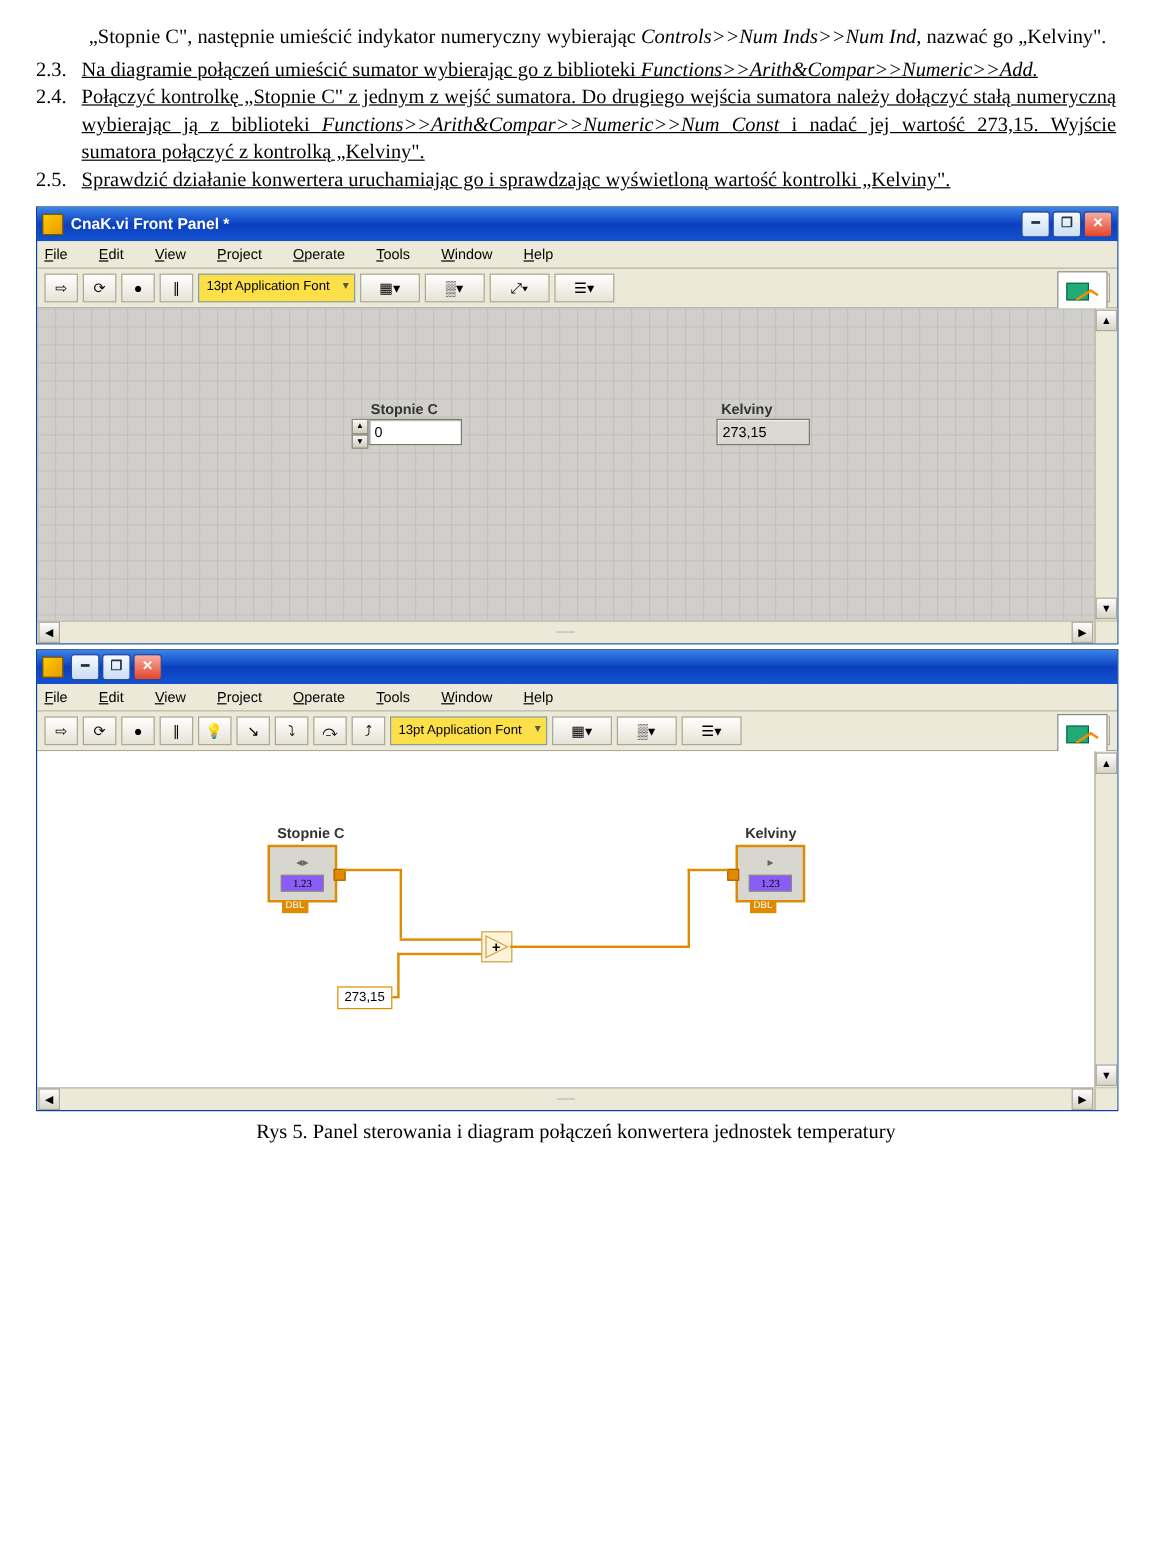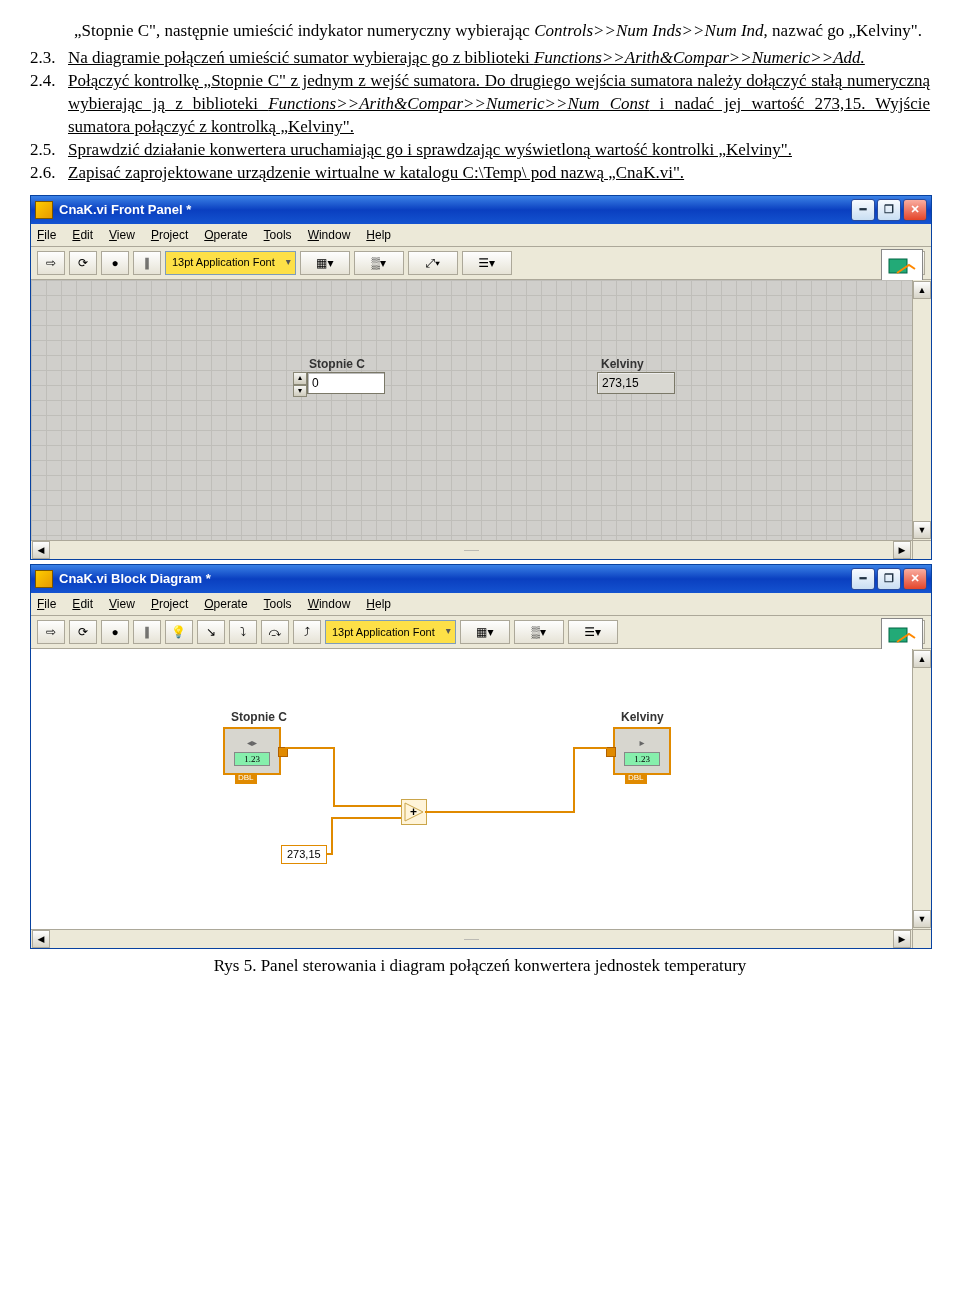--- a/index.html
+++ b/index.html
@@ -55,21 +55,21 @@
   }
   .winbtn.close { background: linear-gradient(to bottom,#f9ada0,#e4452a); color: #fff; }
 
   .lv-menubar {
     background: #ece9d8;
     border-bottom: 1px solid #aca899;
     font-family: Tahoma, sans-serif;
     font-size: 12px;
     padding: 3px 6px;
     display: flex;
-    gap: 16px;
+    gap: 26px;
   }
   .lv-menubar span u { text-decoration: underline; }
 
   .lv-toolbar {
     background: #ece9d8;
     border-bottom: 1px solid #aca899;
     padding: 4px 6px;
     display: flex;
     align-items: center;
     gap: 4px;
@@ -174,21 +174,21 @@
     position: absolute;
     border: 2px solid #e08a00;
     background: #d7d6cf;
     width: 54px; height: 44px;
     display: flex; flex-direction: column; align-items:center; justify-content:center;
   }
   .node .spinner-small {
     font-size: 10px; color:#666;
   }
   .node .val123 {
-    background:#86efac; border:1px solid #888; width:34px; height:12px;
+    background:#8b5cf6; border:1px solid #888; width:34px; height:12px;
     font-size:9px; display:flex;align-items:center;justify-content:center;
     margin-top:2px;
   }
   .dbl-tag {
     position:absolute; bottom:-11px; left:10px;
     background:#e08a00; color:#fff; font-size:8px; padding:0 3px;
     font-family: Tahoma,sans-serif;
     margin-top: 12px;
   }
   .term {
@@ -223,24 +223,20 @@
     <div class="num">2.3.</div>
     <div class="txt"><span>Na diagramie połączeń umieścić sumator wybierając go z biblioteki </span><span class="italic">Functions&gt;&gt;Arith&amp;Compar&gt;&gt;Numeric&gt;&gt;Add.</span></div>
   </div>
   <div class="numbered">
     <div class="num">2.4.</div>
     <div class="txt"><span>Połączyć kontrolkę „Stopnie C" z jednym z wejść sumatora. Do drugiego wejścia sumatora należy dołączyć stałą numeryczną wybierając ją z biblioteki </span><span class="italic">Functions&gt;&gt;Arith&amp;Compar&gt;&gt;Numeric&gt;&gt;Num Const</span><span> i nadać jej wartość 273,15. Wyjście sumatora połączyć z kontrolką „Kelviny".</span></div>
   </div>
   <div class="numbered">
     <div class="num">2.5.</div>
     <div class="txt">Sprawdzić działanie konwertera uruchamiając go i sprawdzając wyświetloną wartość kontrolki „Kelviny".</div>
-  </div>
-  <div class="numbered">
-    <div class="num">2.6.</div>
-    <div class="txt">Zapisać zaprojektowane urządzenie wirtualne w katalogu C:\Temp\ pod nazwą „CnaK.vi".</div>
   </div>
 </div>
 
 <div class="lv-window">
   <div class="lv-titlebar">
     <div class="lv-logo"></div>
     <div class="lv-title">CnaK.vi Front Panel *</div>
     <div class="winbtns">
       <div class="winbtn">━</div>
       <div class="winbtn">❐</div>
@@ -300,21 +296,20 @@
     <div class="arr">◀</div>
     <div class="track">⎯⎯⎯</div>
     <div class="arr">▶</div>
     <div class="corner"></div>
   </div>
 </div>
 
 <div class="lv-window" style="margin-top:4px;">
   <div class="lv-titlebar">
     <div class="lv-logo"></div>
-    <div class="lv-title">CnaK.vi Block Diagram *</div>
     <div class="winbtns">
       <div class="winbtn">━</div>
       <div class="winbtn">❐</div>
       <div class="winbtn close">✕</div>
     </div>
   </div>
   <div class="lv-menubar">
     <span><u>F</u>ile</span>
     <span><u>E</u>dit</span>
     <span><u>V</u>iew</span>

